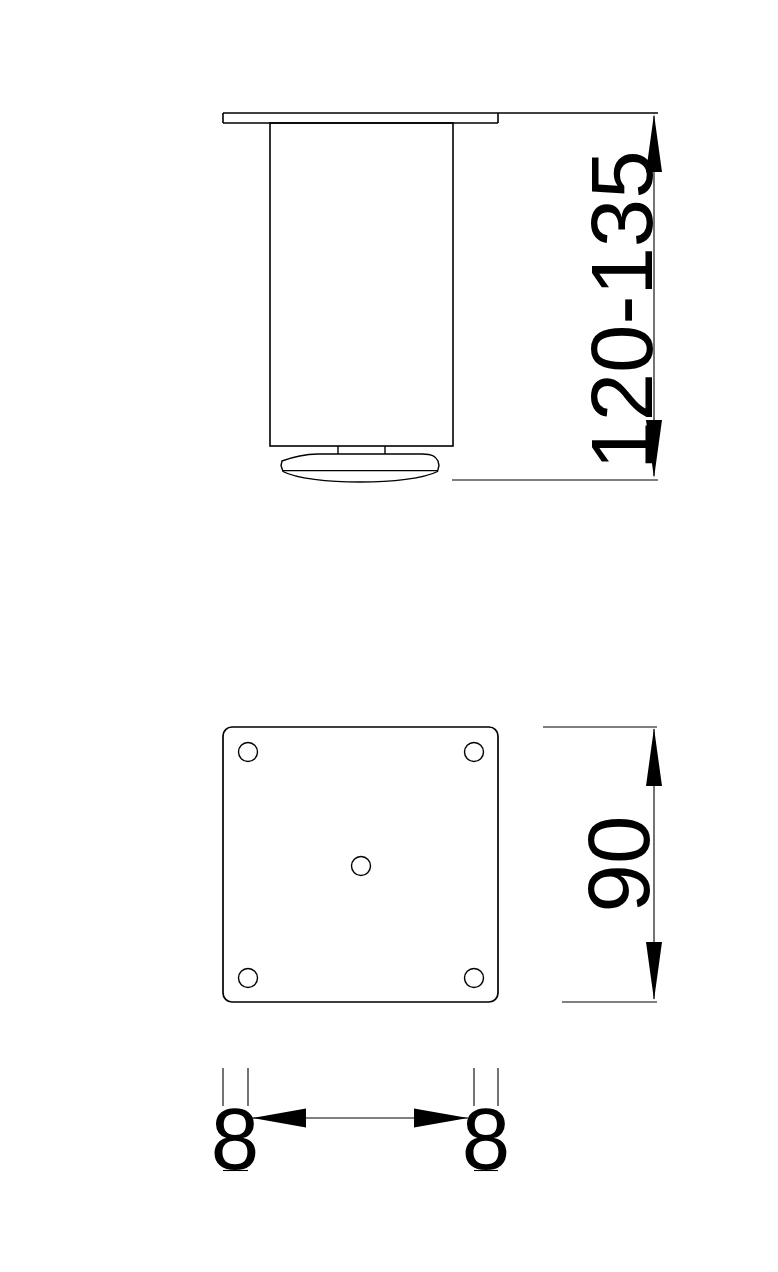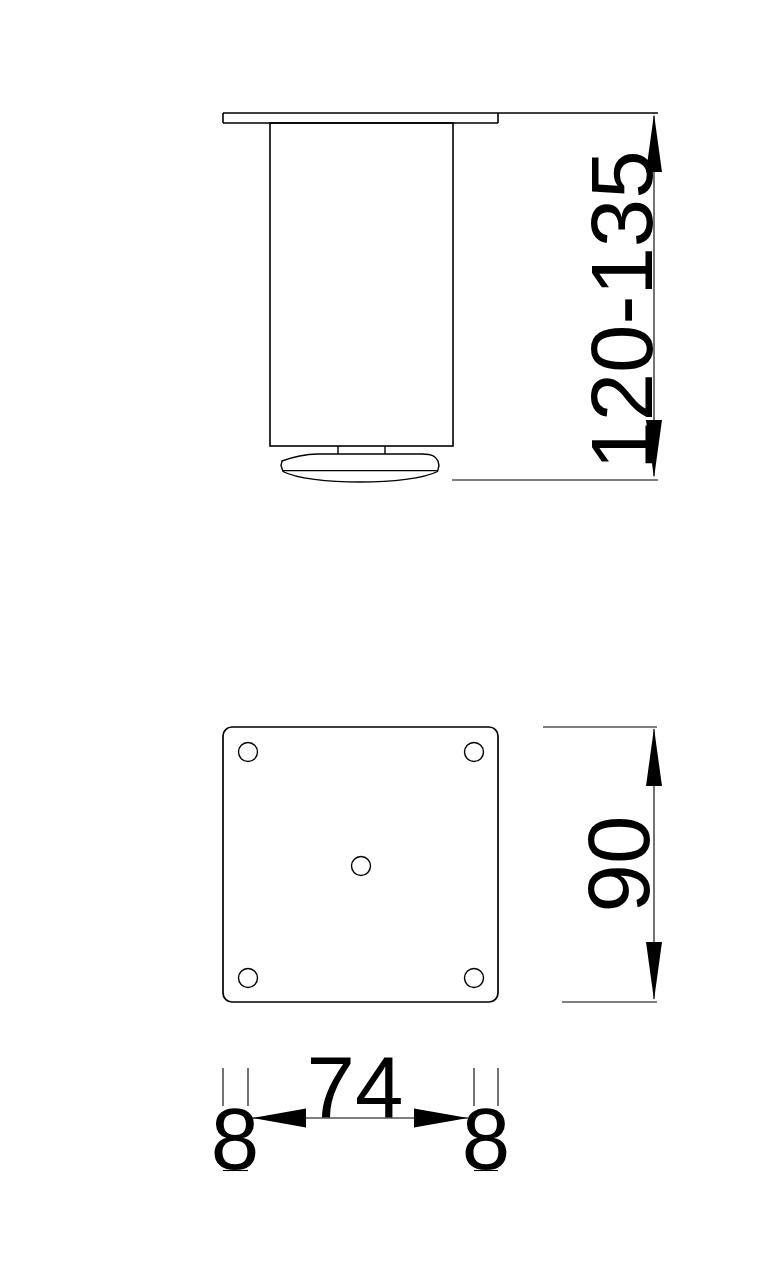--- a/index.html
+++ b/index.html
@@ -83,19 +83,18 @@
       <line x1="252" y1="1118" x2="468" y2="1118" stroke-width="1.1"></line>
       <polygon points="252,1118 306,1108.5 306,1127.5" fill="#000000" stroke="none"></polygon>
       <polygon points="468,1118 414,1108.5 414,1127.5" fill="#000000" stroke="none"></polygon>
     </g>
   </svg>
 
   <div class="dim-label rot" style="left:621px;top:310px;">120-135</div>
 
   <div class="dim-label rot" style="left:618px;top:864px;">90</div>
 
-  <div class="dim-label" style="left:355px;top:1087px;">74</div>
 
   <div class="dim-label" style="left:235px;top:1138px;">8</div>
 
   <div class="dim-label" style="left:486px;top:1138px;">8</div>
 
 </div>
 
 </body></html>

